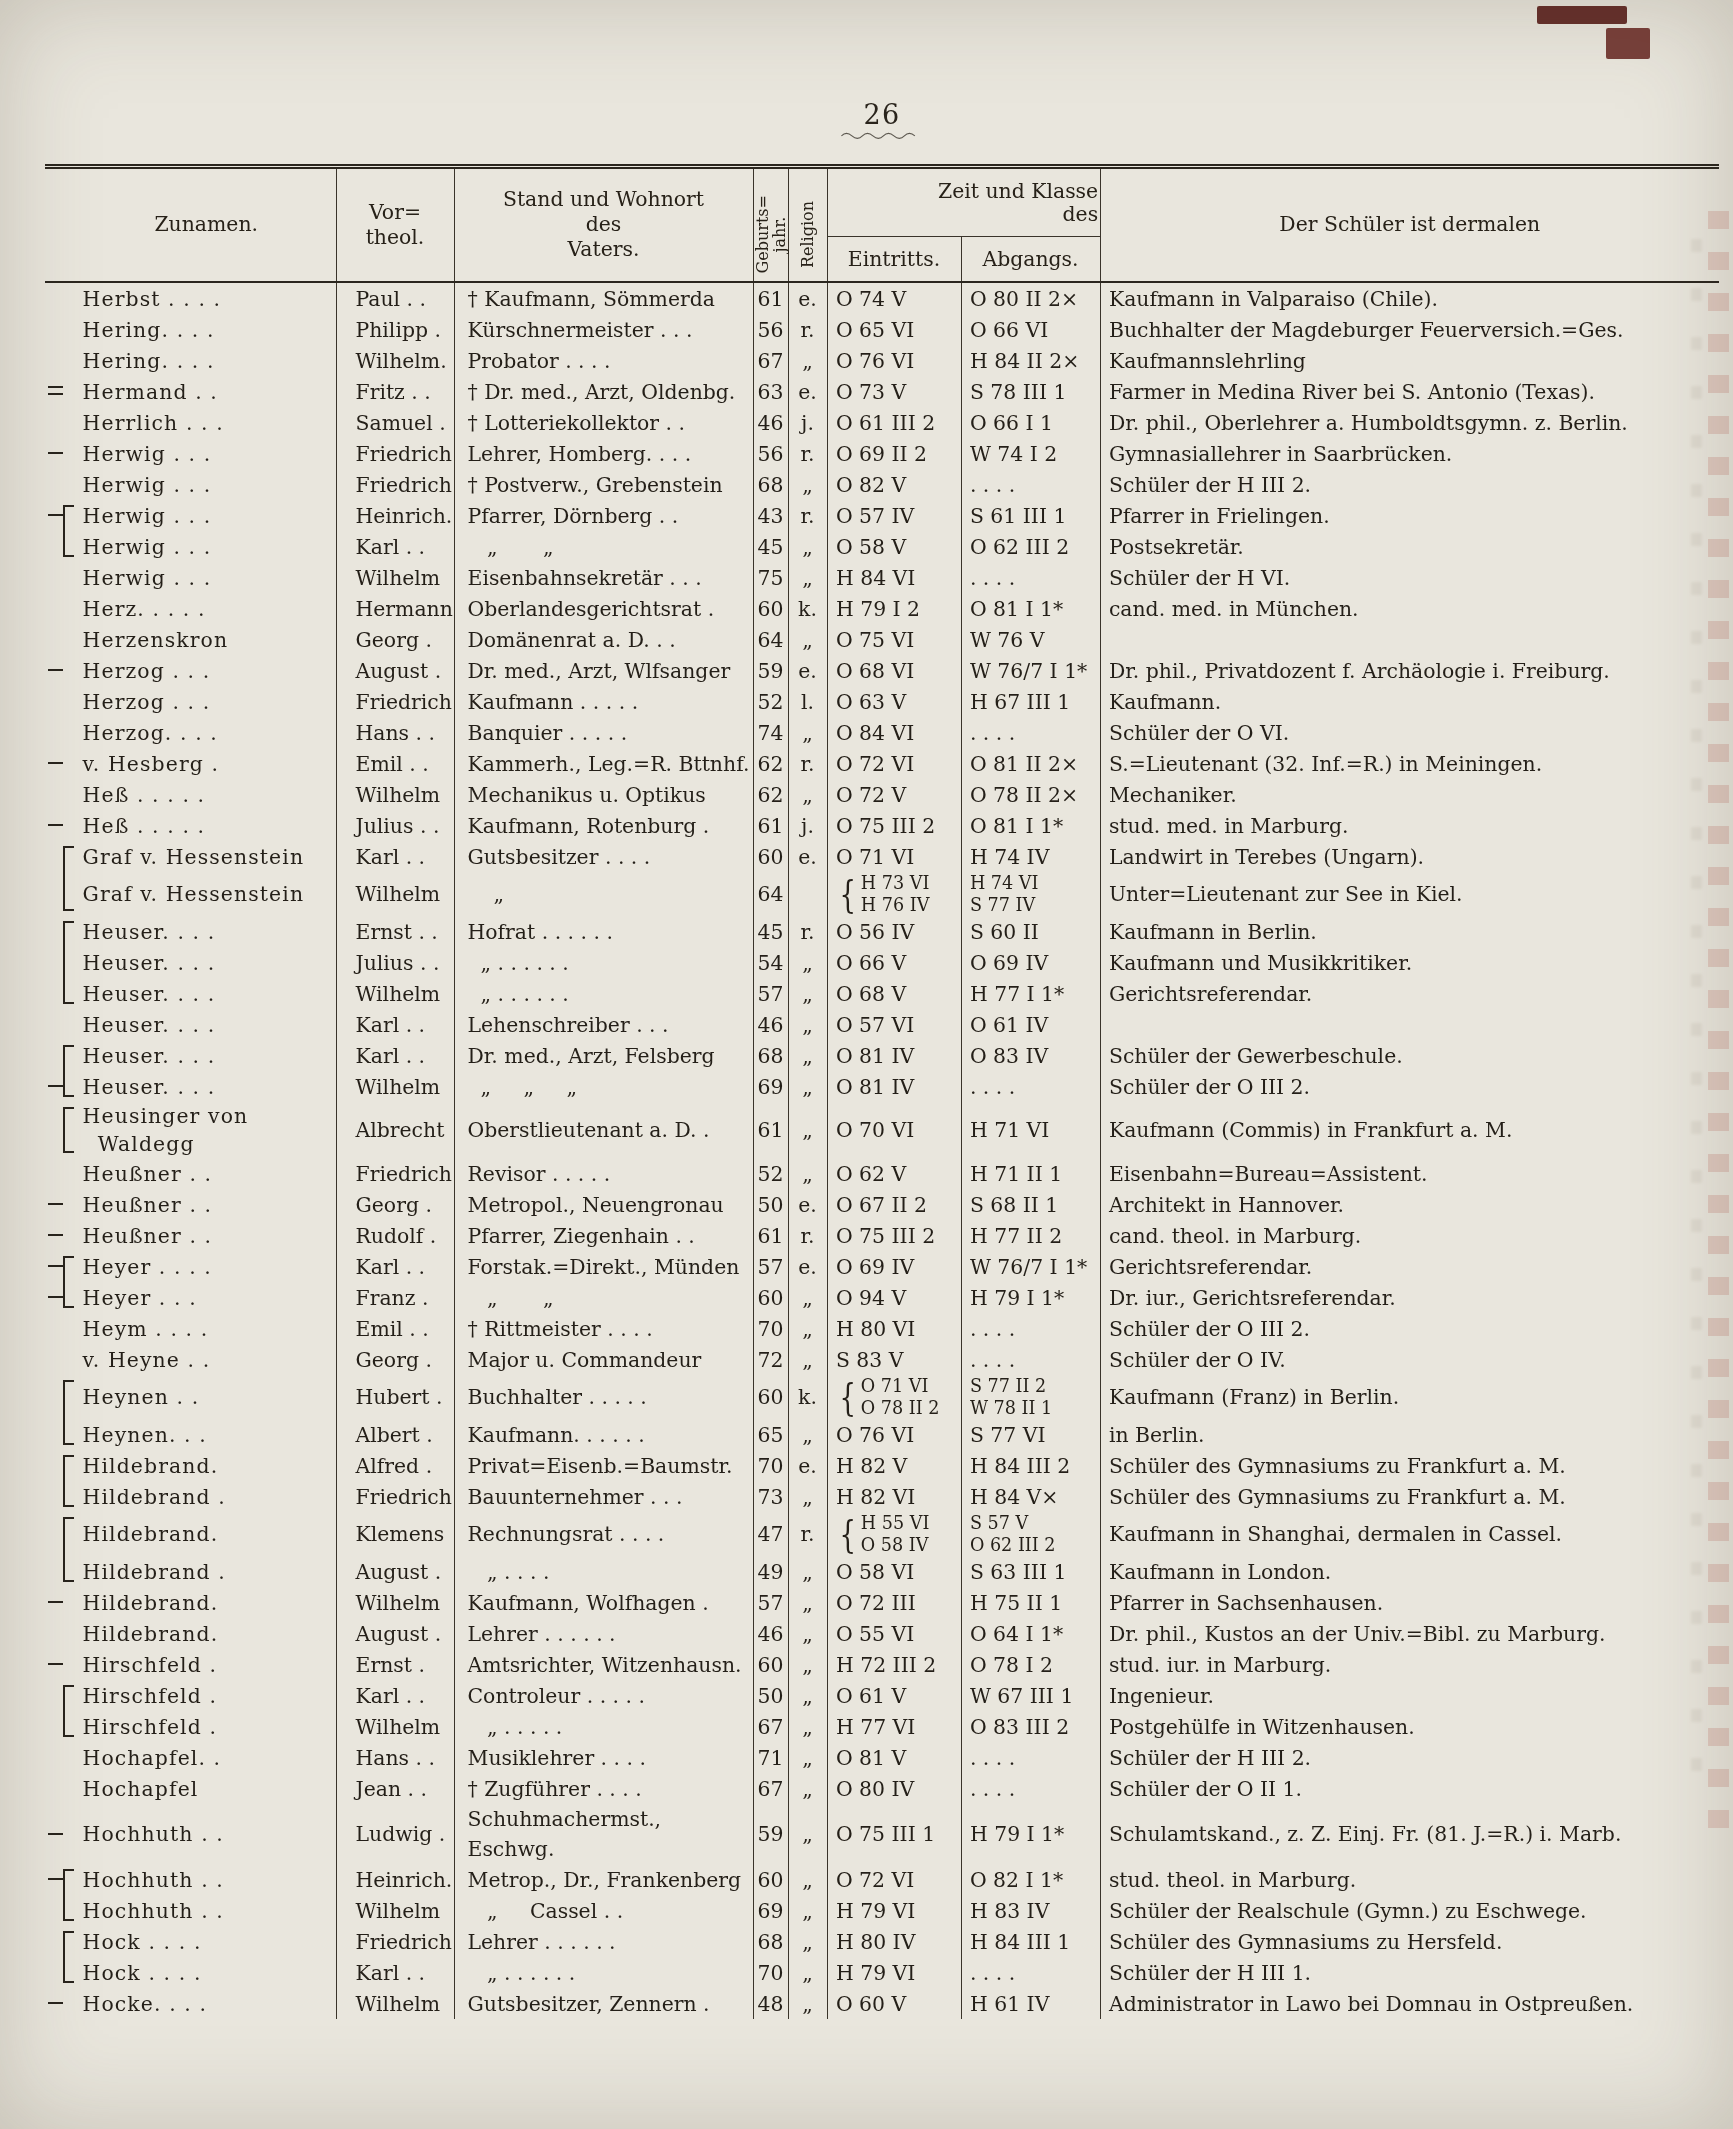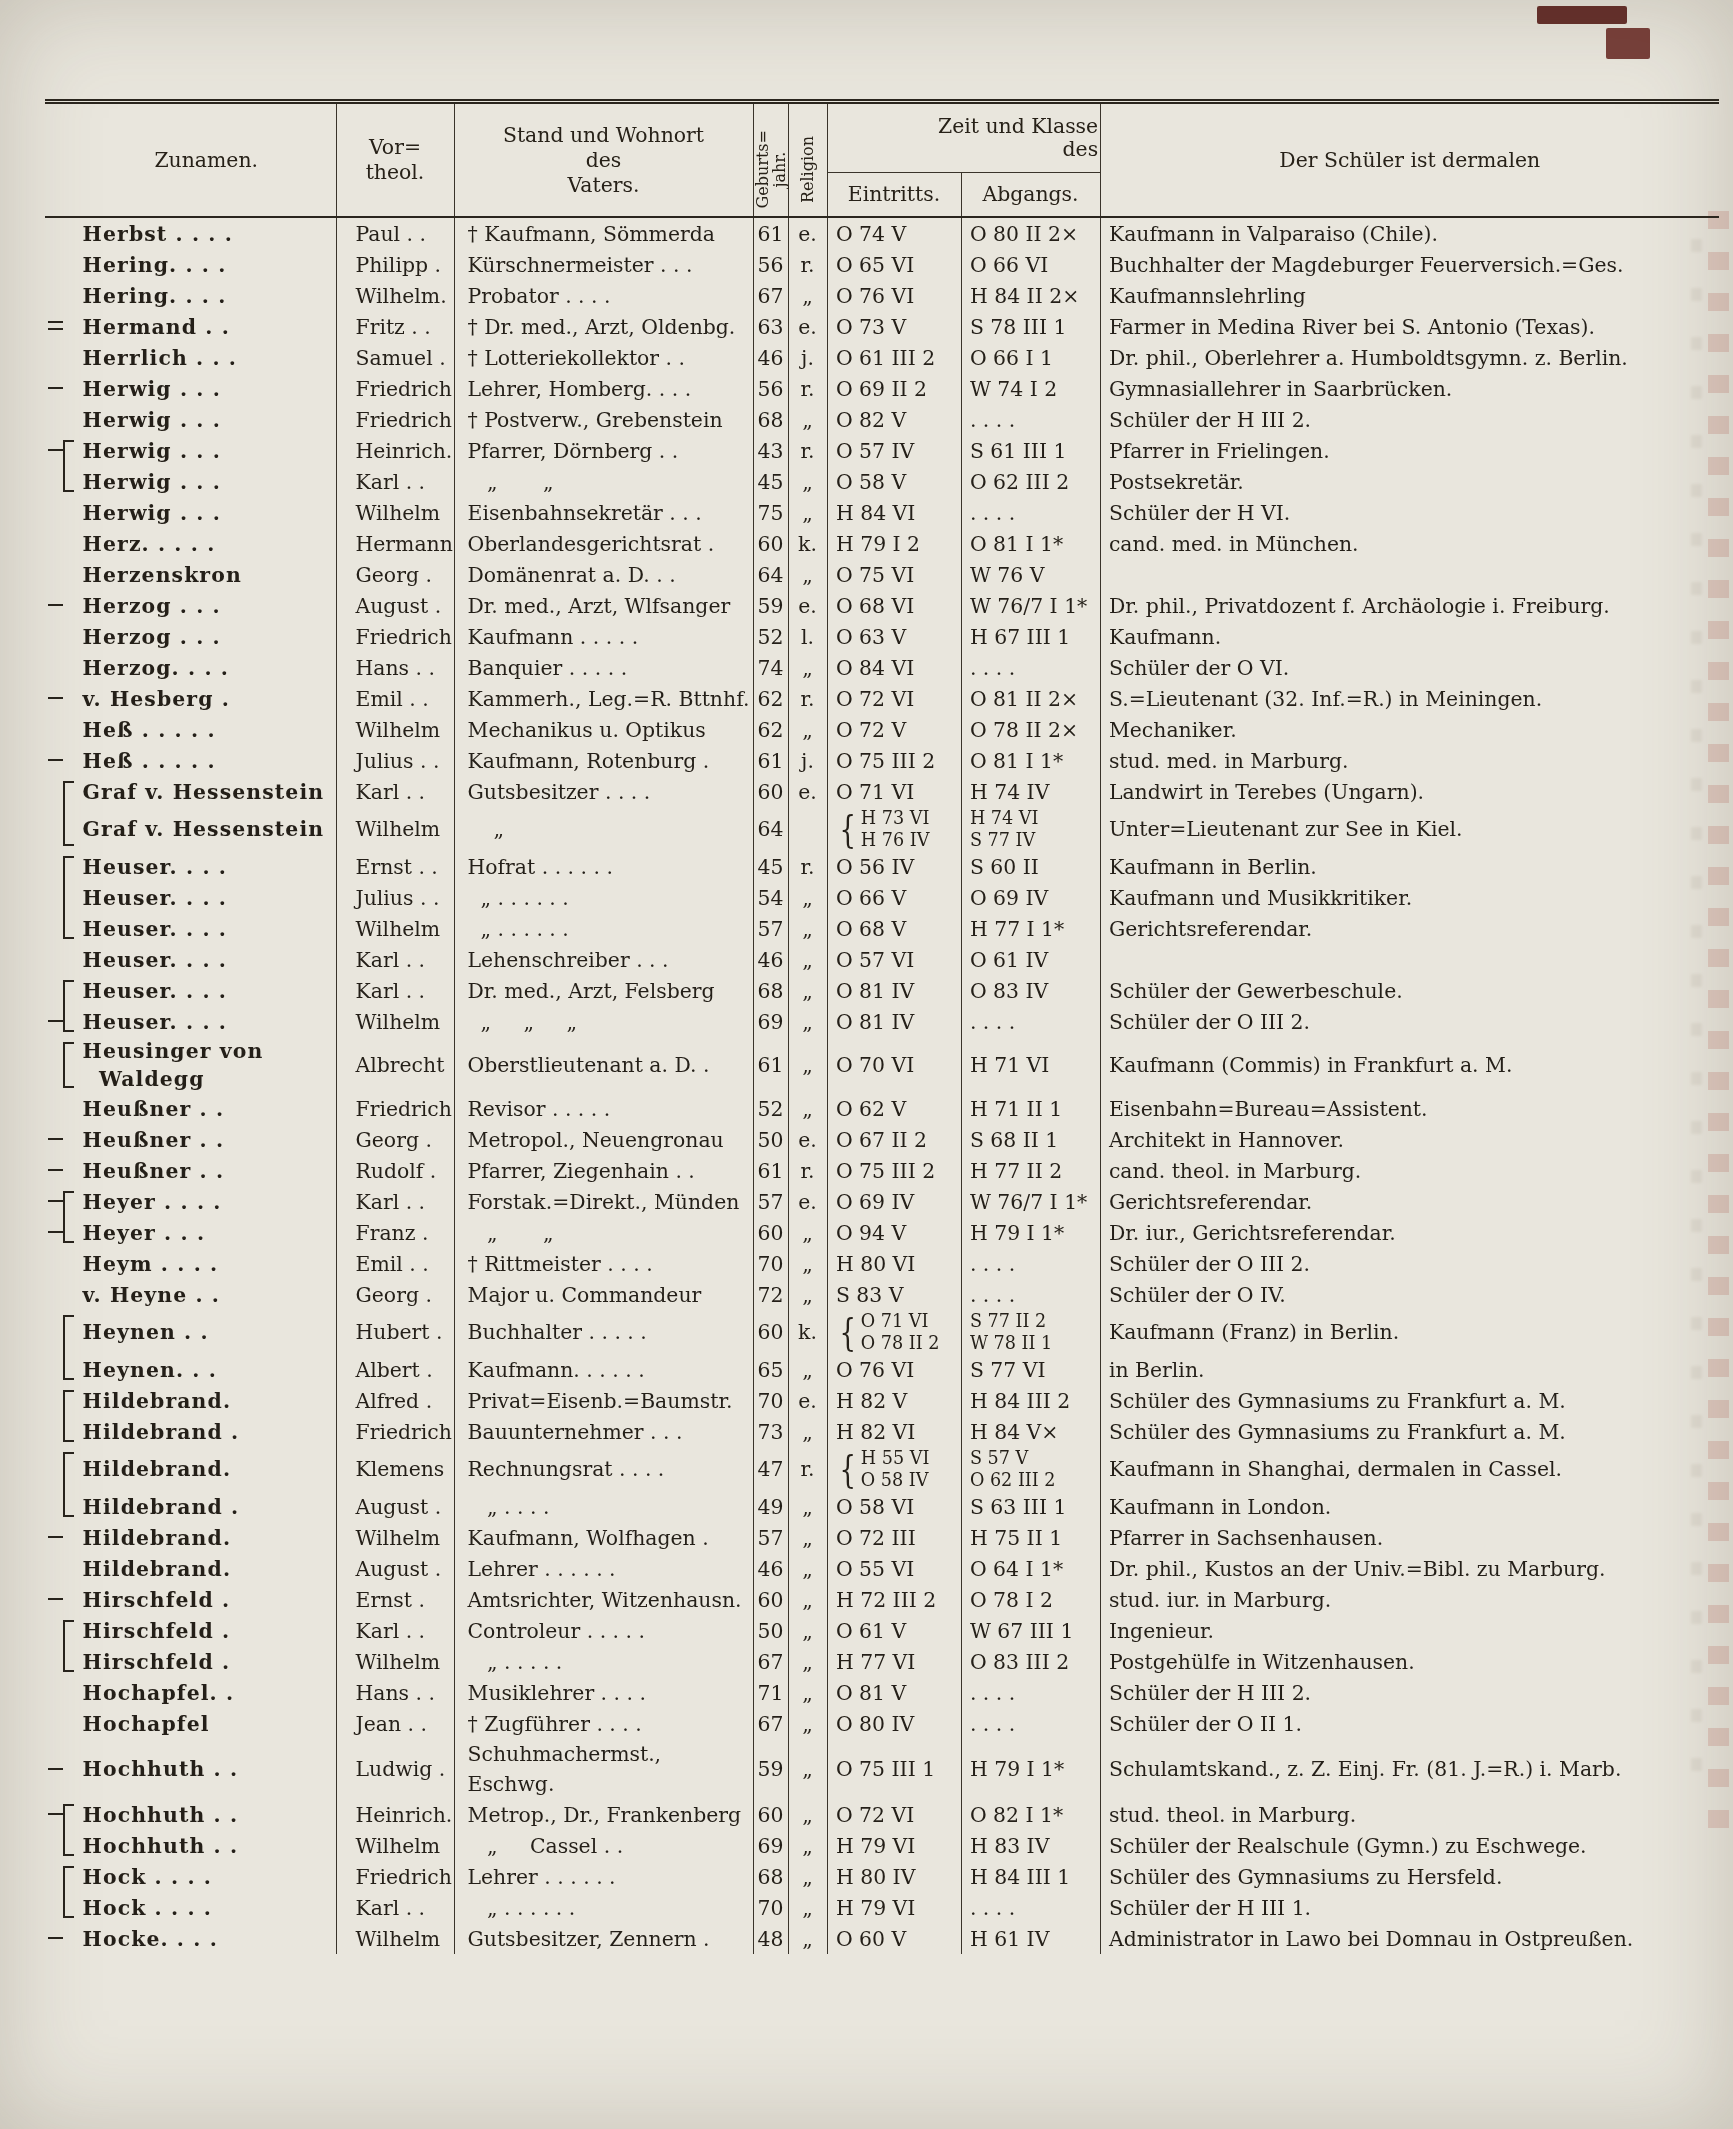--- a/index.html
+++ b/index.html
@@ -19,21 +19,21 @@
     vertical-align:middle;white-space:pre-line;padding:4.2px 2.8px;
     border-bottom:2.1px solid #2b261e;color:#272118;}
   th.h-mk{border-bottom:2.1px solid #2b261e;}
   th.bl, td.bl{border-left:1.4px solid #3a342a;}
   th.h-zeit{border-bottom:1.4px solid #3a342a;padding:2.8px 1.4px;line-height:23px;text-align:right;}
   th.vert{padding:1.4px 0;}
   .vtxt{writing-mode:vertical-rl;transform:rotate(180deg);white-space:pre-line;
     font-size:16px;line-height:17px;display:inline-block;}
   td{font-size:20.4px;line-height:30px;height:31px;vertical-align:middle;
     white-space:pre-line;padding:0 2.8px;overflow:hidden;color:#241f18;}
-  td.c-zu{letter-spacing:1.1px;font-weight:700;padding-left:5.6px;line-height:28px;}
+  td.c-zu{letter-spacing:1.1px;font-weight:400;padding-left:5.6px;line-height:28px;}
   td.c-vo{padding-left:19px;}
   td.c-st{padding-left:13px;}
   td.c-ja,td.c-re{text-align:center;padding:0;}
   td.c-ei,td.c-ab{padding-left:8.4px;font-family:"DejaVu Serif","Liberation Serif",serif;}
   td.c-de{padding-left:8.4px;}
   td.c-mk{position:relative;padding:0;}
   .mk-d{position:absolute;left:2.8px;top:50%;margin-top:-1.4px;width:15.5px;
     border-top:2.1px solid #28231c;}
   .mk-d.eq1{margin-top:-5.6px;} .mk-d.eq2{margin-top:1.4px;}
   .mk-br{position:absolute;right:3.5px;width:8.4px;border-left:2.1px solid #28231c;}
@@ -57,20 +57,26 @@
 <body>
 
 <div class="page">
 
   <div class="art art-block1"></div>
   <div class="art art-block2"></div>
   <div class="art art-bleed"></div>
   <div class="art art-bleed2"></div>
 
   <div class="content">
+    <div class="pagenum-wrap">
+      <span class="pagenum">26</span>
+      <svg class="flourish" width="84" height="8.4" viewBox="0 0 120 12">
+        <path d="M2 7 q7 -7 15 0 t15 0 t15 0 t15 0 t15 0 t15 0 t15 0" stroke="#3a352c" stroke-width="1.6" fill="none" opacity="0.8"></path>
+      </svg>
+    </div>
 
     <table class="register">
       <colgroup>
         <col class="w-mk">
           <col class="w-zu">
           <col class="w-vo">
           <col class="w-st">
         <col class="w-ja">
           <col class="w-re">
           <col class="w-ei">

